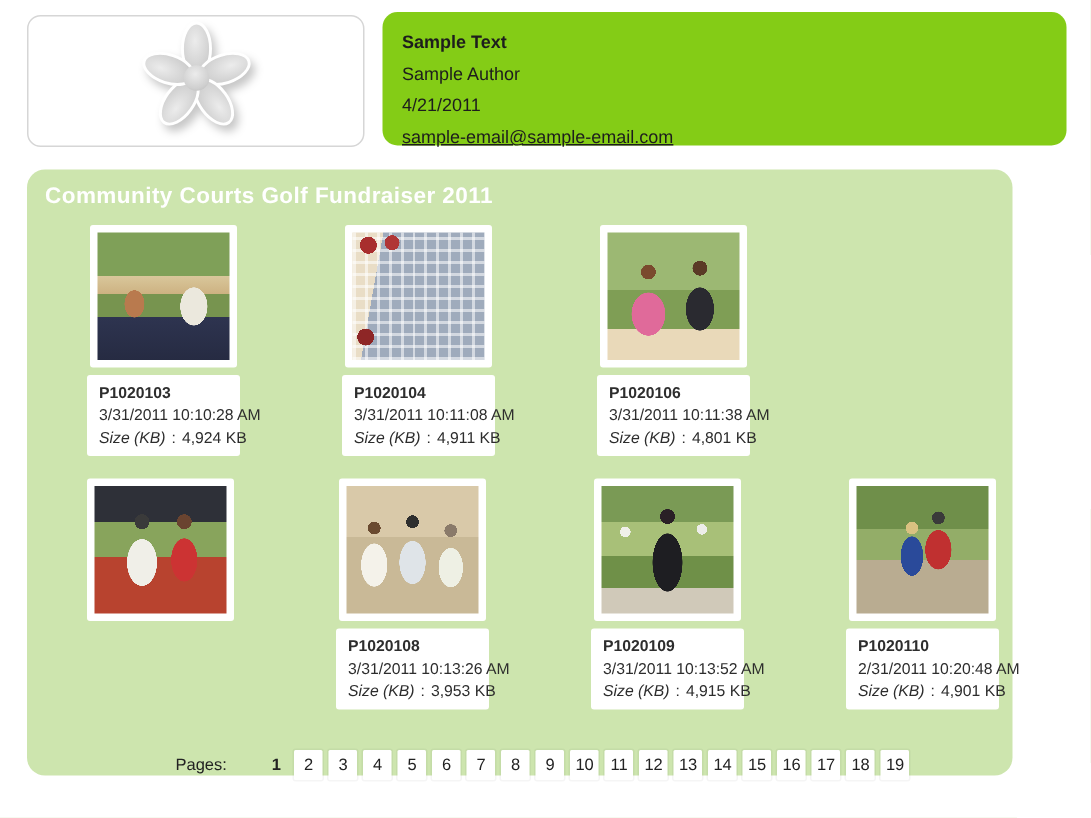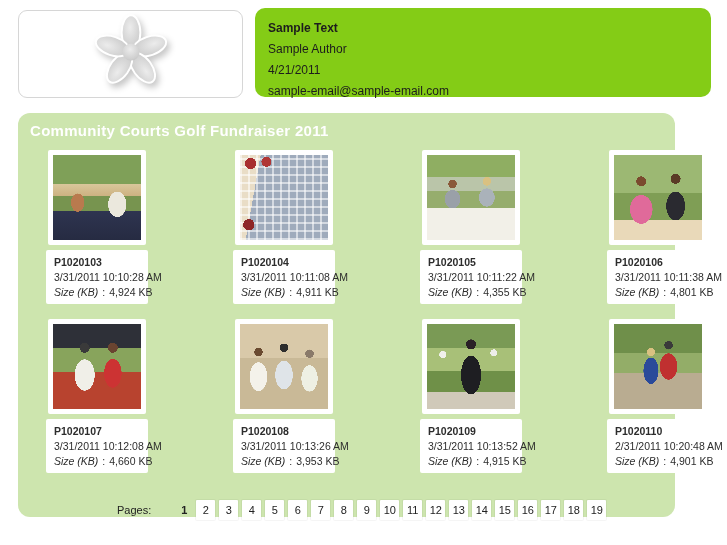--- a/index.html
+++ b/index.html
@@ -14,33 +14,33 @@
     box-sizing:border-box;
   }
   .logo-box svg { filter:drop-shadow(3px 4px 3px rgba(0,0,0,0.22)); }
   .info-box {
     position:absolute; left:255px; top:8px; width:456px; height:89px;
     background:#84cc16; border-radius:10px; box-sizing:border-box;
     padding:11px 14px 0 13px;
   }
   .info-line { font-size:12px; line-height:18px; margin:0 0 3px 0; color:#1d1d1d; }
   .info-title { font-weight:bold; }
-  .info-email { cursor:pointer; color:#1d1d1d; }
+  .info-email { text-decoration:underline; cursor:pointer; color:#1d1d1d; }
 
   
   .panel {
     position:absolute; left:18px; top:113px; width:657px; height:404px;
     background:#cde5ae; border-radius:12px; box-sizing:border-box;
   }
   .album-title {
     padding:10px 0 0 12px; font-size:15px; font-weight:bold; color:#ffffff;
     letter-spacing:0.3px; line-height:16px;
   }
 
-  .grid-row { display:flex; padding-left:28px;gap:17px; }
+  .grid-row { display:flex; padding-left:40px; }
   .grid-row.r1 { margin-top:11px; }
   .grid-row.r2 { margin-top:15px; }
   .cell { width:102px; margin-right:68px; }
   .frame {
     width:98px; height:95px; margin:0 auto; background:#fff; border-radius:2px;
     display:flex; align-items:center; justify-content:center; cursor:pointer;
   }
   .ph { width:88px; height:85px; }
   .caption {
     width:102px; box-sizing:border-box; margin-top:5px; background:#fff;
@@ -168,50 +168,35 @@
             <div class="ph s2"></div>
           </div>
         <div class="caption">
           <div class="cap-name">P1020104</div>
           <div>3/31/2011 10:11:08 AM</div>
           <div><span class="cap-size-label">Size (KB)</span><span class="cap-sep">:</span><span>4,911 KB</span></div>
         </div>
       </div>
       <div class="cell">
         <div class="frame">
-            <div class="ph s3"></div>
-          </div>
-        <div class="caption">
-          <div class="cap-name">P1020105</div>
-          <div>3/31/2011 10:11:22 AM</div>
-          <div><span class="cap-size-label">Size (KB)</span><span class="cap-sep">:</span><span>4,355 KB</span></div>
-        </div>
-      </div>
-      <div class="cell">
-        <div class="frame">
             <div class="ph s4"></div>
           </div>
         <div class="caption">
           <div class="cap-name">P1020106</div>
           <div>3/31/2011 10:11:38 AM</div>
           <div><span class="cap-size-label">Size (KB)</span><span class="cap-sep">:</span><span>4,801 KB</span></div>
         </div>
       </div>
     </div>
 
     <div class="grid-row r2">
       <div class="cell">
         <div class="frame">
             <div class="ph s5"></div>
           </div>
-        <div class="caption">
-          <div class="cap-name">P1020107</div>
-          <div>3/31/2011 10:12:08 AM</div>
-          <div><span class="cap-size-label">Size (KB)</span><span class="cap-sep">:</span><span>4,660 KB</span></div>
-        </div>
       </div>
       <div class="cell">
         <div class="frame">
             <div class="ph s6"></div>
           </div>
         <div class="caption">
           <div class="cap-name">P1020108</div>
           <div>3/31/2011 10:13:26 AM</div>
           <div><span class="cap-size-label">Size (KB)</span><span class="cap-sep">:</span><span>3,953 KB</span></div>
         </div>

